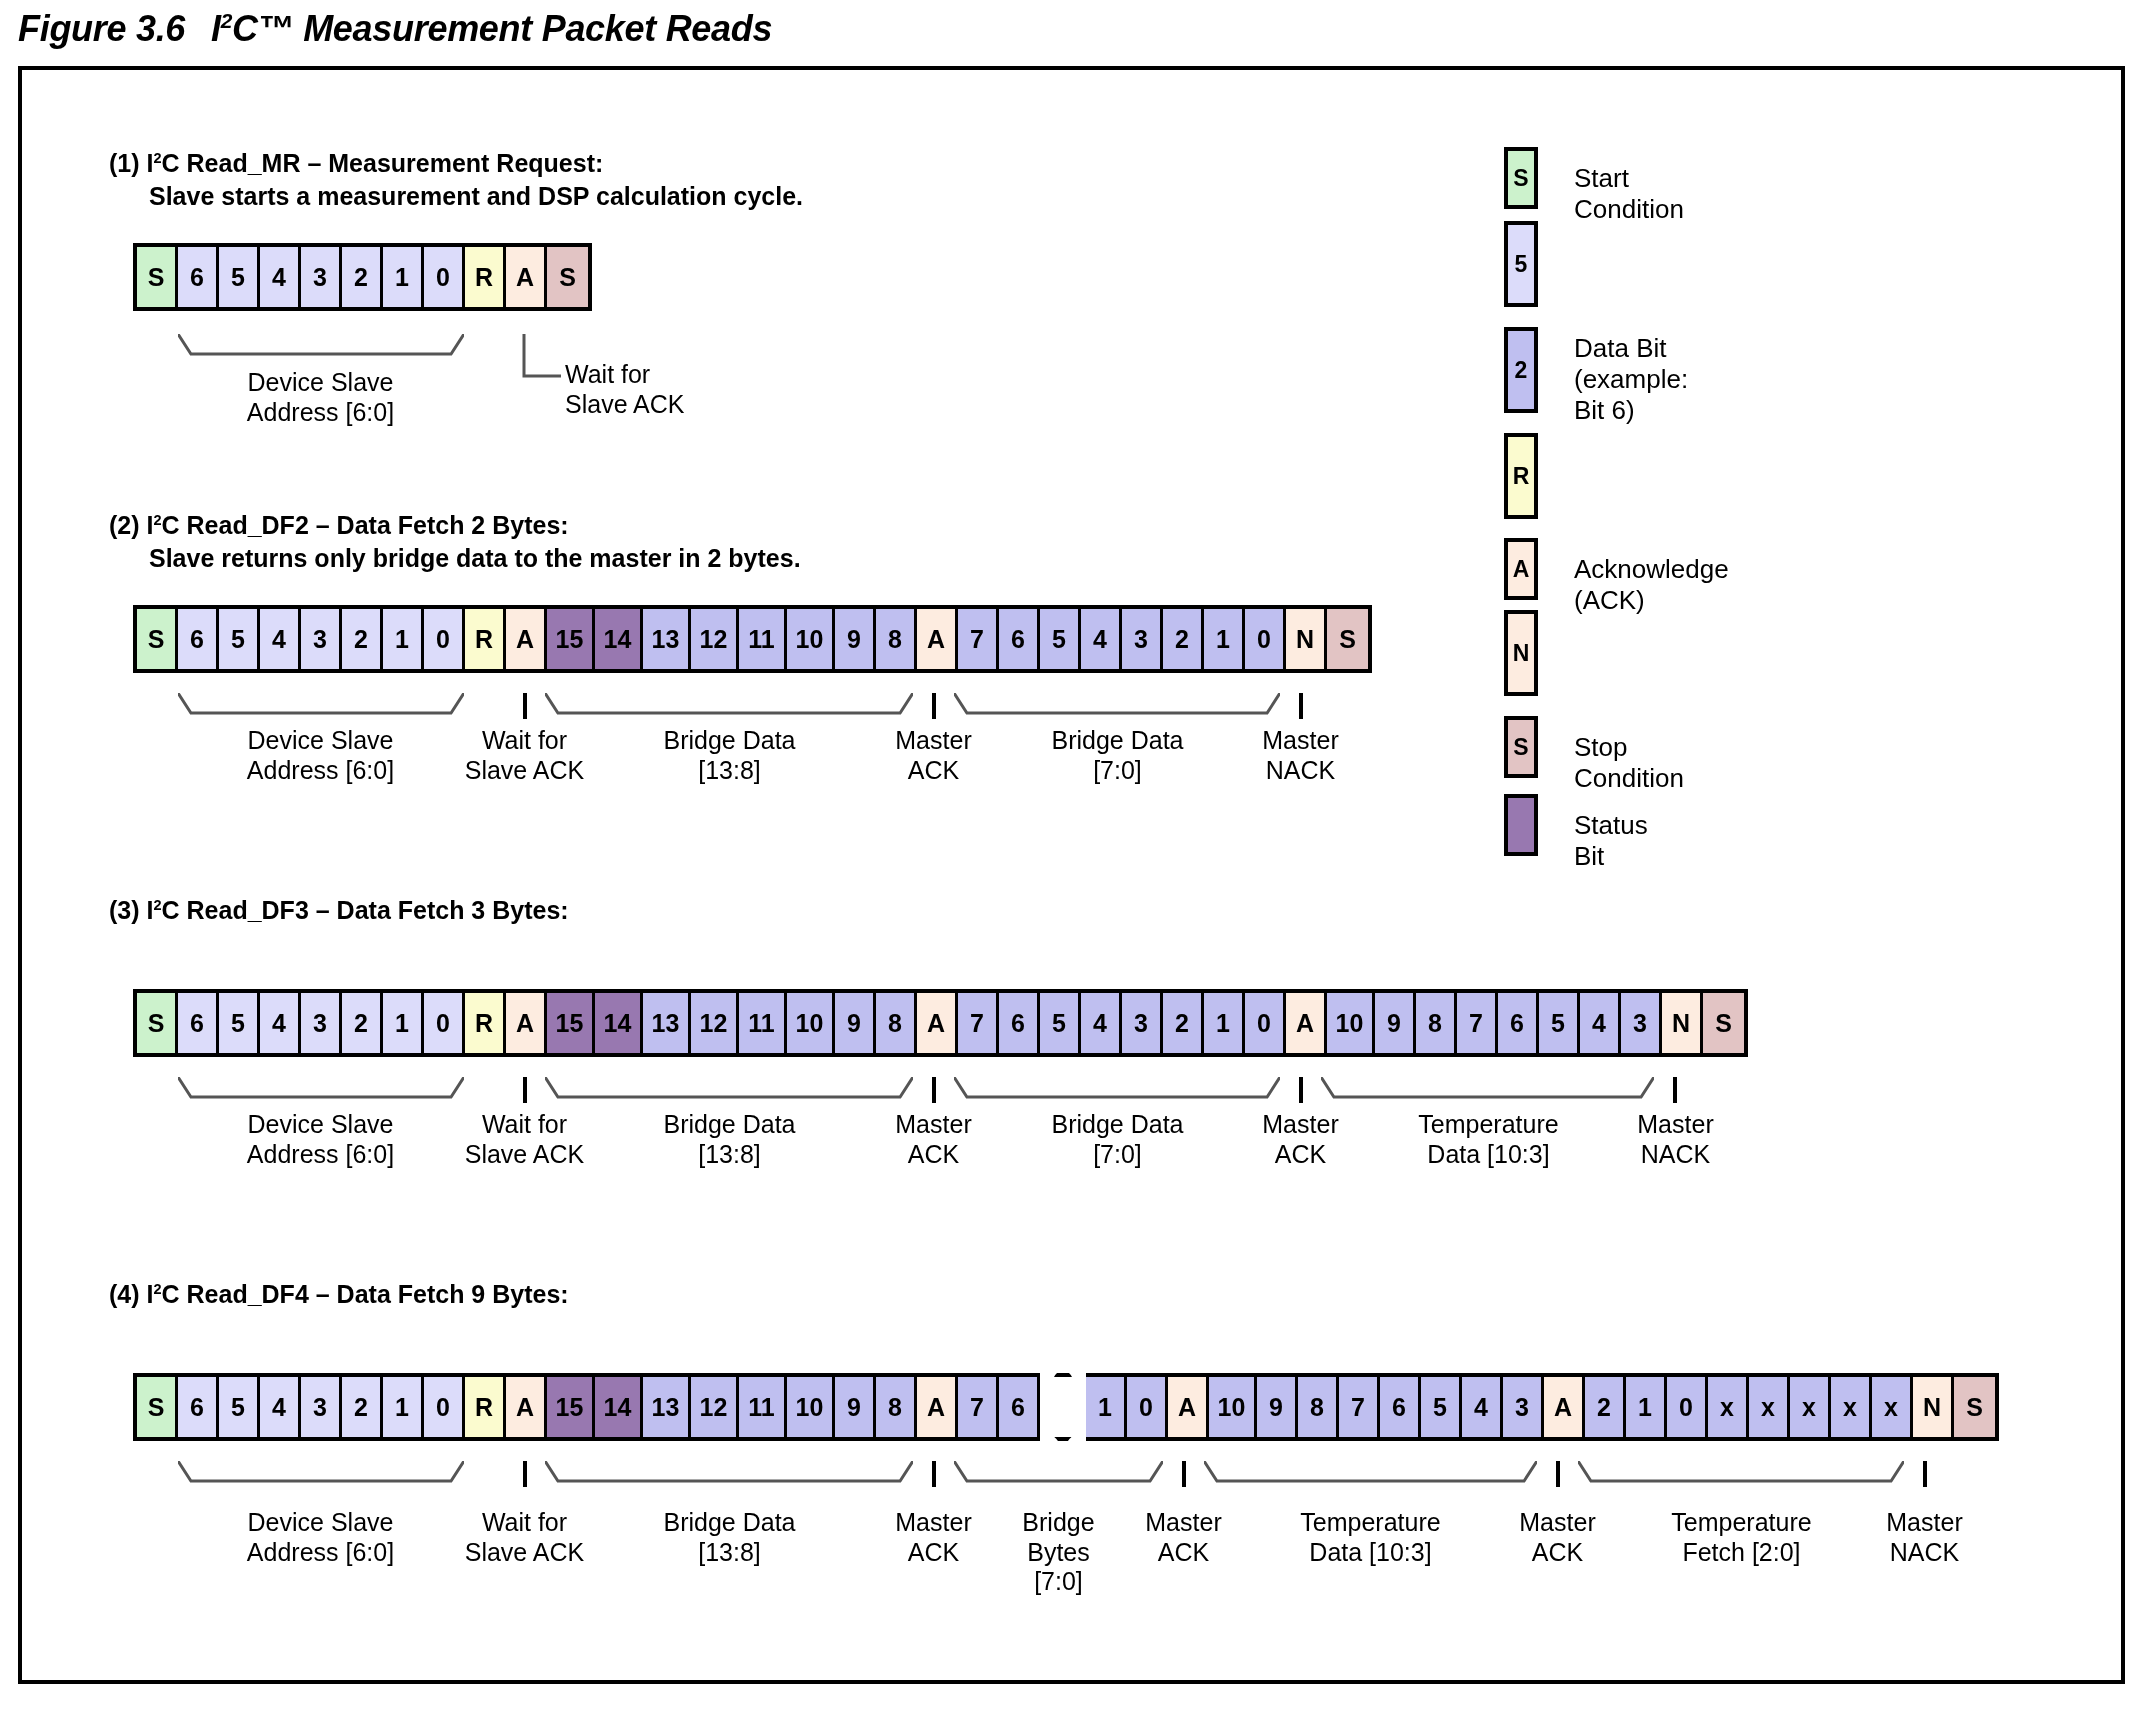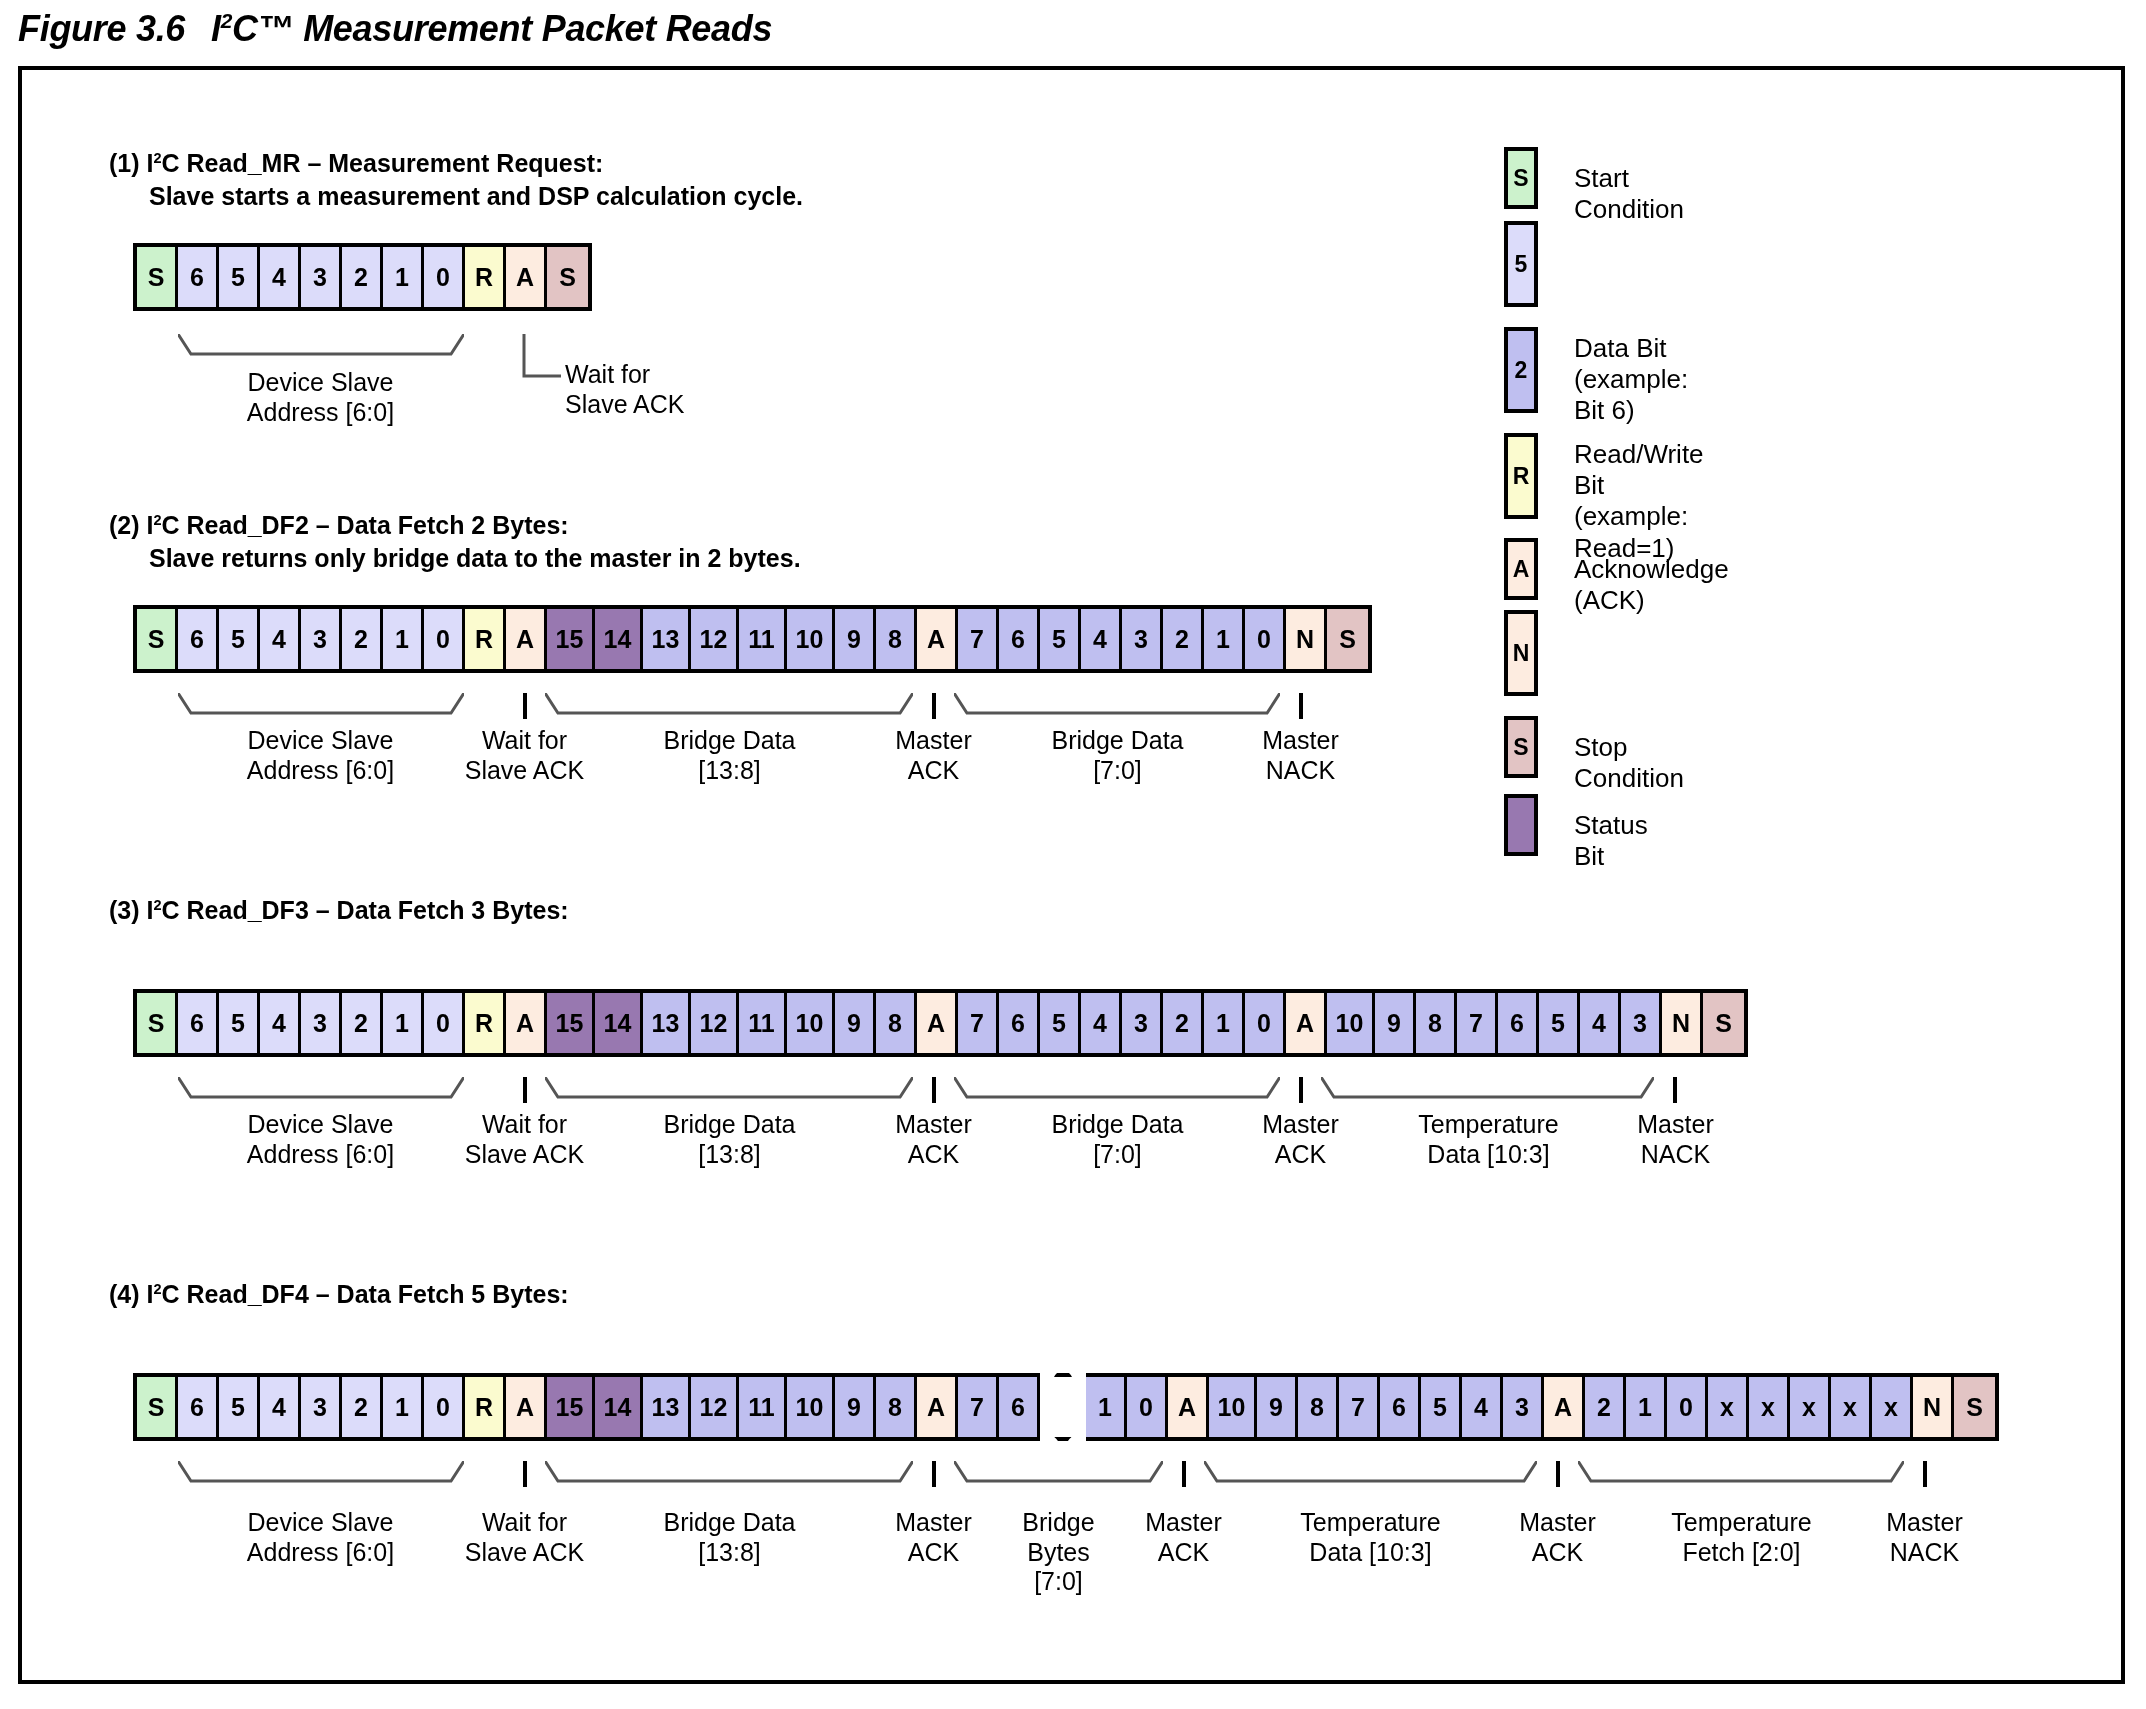--- a/index.html
+++ b/index.html
@@ -447,21 +447,21 @@
     </div>
     <div class="cap" style="width: 199px; left: 1389px; top: 1110px;">
       <div>Temperature</div>
       <div>Data [10:3]</div>
     </div>
     <div class="tick" style="left: 1673px; top: 1077px;"></div>
     <div class="cap" style="width: 199px; left: 1576px; top: 1110px;">
       <div>Master</div>
       <div>NACK</div>
     </div>
-    <div class="section sec-head" style="top: 1278px;"><span><span>(4) </span><span>I</span><sup>2</sup><span>C Read_DF4 – Data Fetch 5 Bytes:</span></span></div>
+    <div class="section sec-head" style="top: 1278px;"><span><span>(4) </span><span>I</span><sup>2</sup><span>C Read_DF4 – Data Fetch 9 Bytes:</span></span></div>
     <div class="packet" style="top: 1373px; left: 133px;">
       <div class="cell c-start" style="width: 41px;">
         <span>S</span>
       </div>
       <div class="cell c-addr" style="width: 41px;">
         <span>6</span>
       </div>
       <div class="cell c-addr" style="width: 41px;">
         <span>5</span>
       </div>
@@ -682,21 +682,20 @@
     <div class="leg-row" style="top: 180px;">
       <div class="leg-box c-data" style="height: 86px;">
         <span>2</span>
       </div>
       <div class="leg-txt" style="padding-top: 6px;"><div>Data Bit</div><div>(example: Bit 6)</div></div>
     </div>
     <div class="leg-row" style="top: 286px;">
       <div class="leg-box c-rw" style="height: 86px;">
         <span>R</span>
       </div>
-      <div class="leg-txt" style="padding-top: 6px;"><div>Read/Write Bit</div><div>(example: Read=1)</div></div>
     </div>
     <div class="leg-row" style="top: 391px;">
       <div class="leg-box c-ack" style="height: 62px;">
         <span>A</span>
       </div>
       <div class="leg-txt" style="padding-top: 16px;"><div>Acknowledge (ACK)</div></div>
     </div>
     <div class="leg-row" style="top: 463px;">
       <div class="leg-box c-nack" style="height: 86px;">
         <span>N</span>

